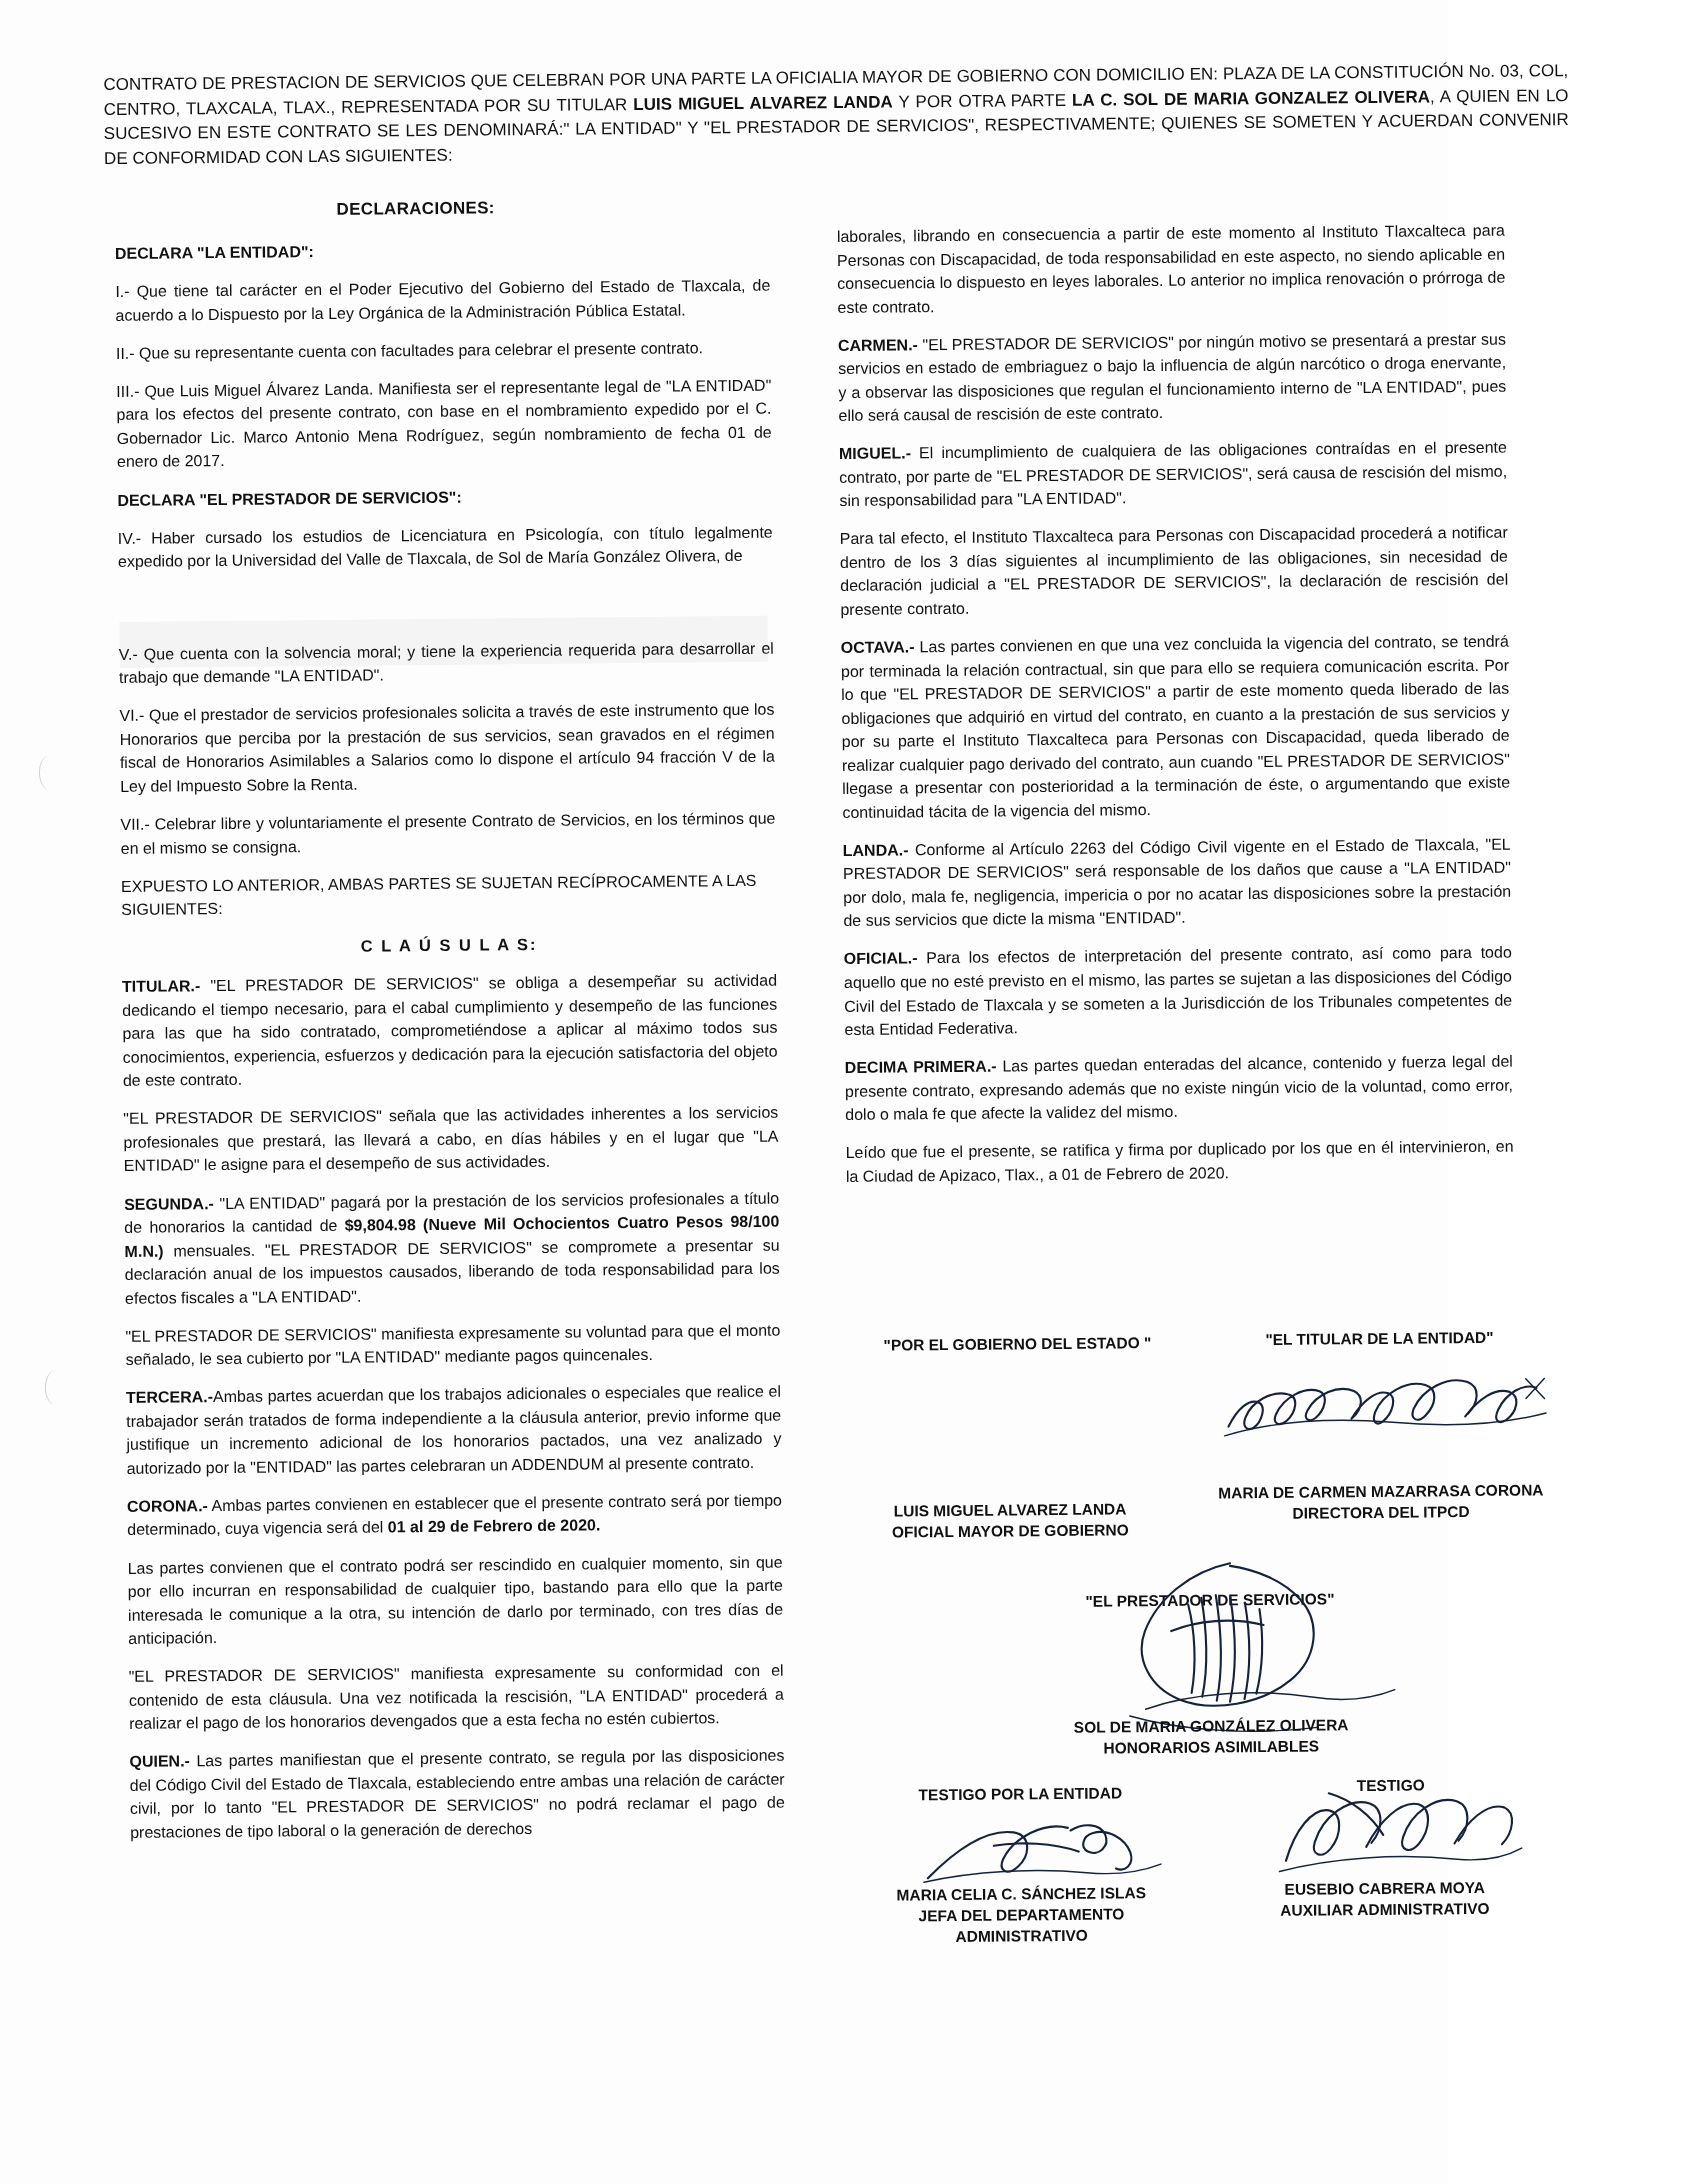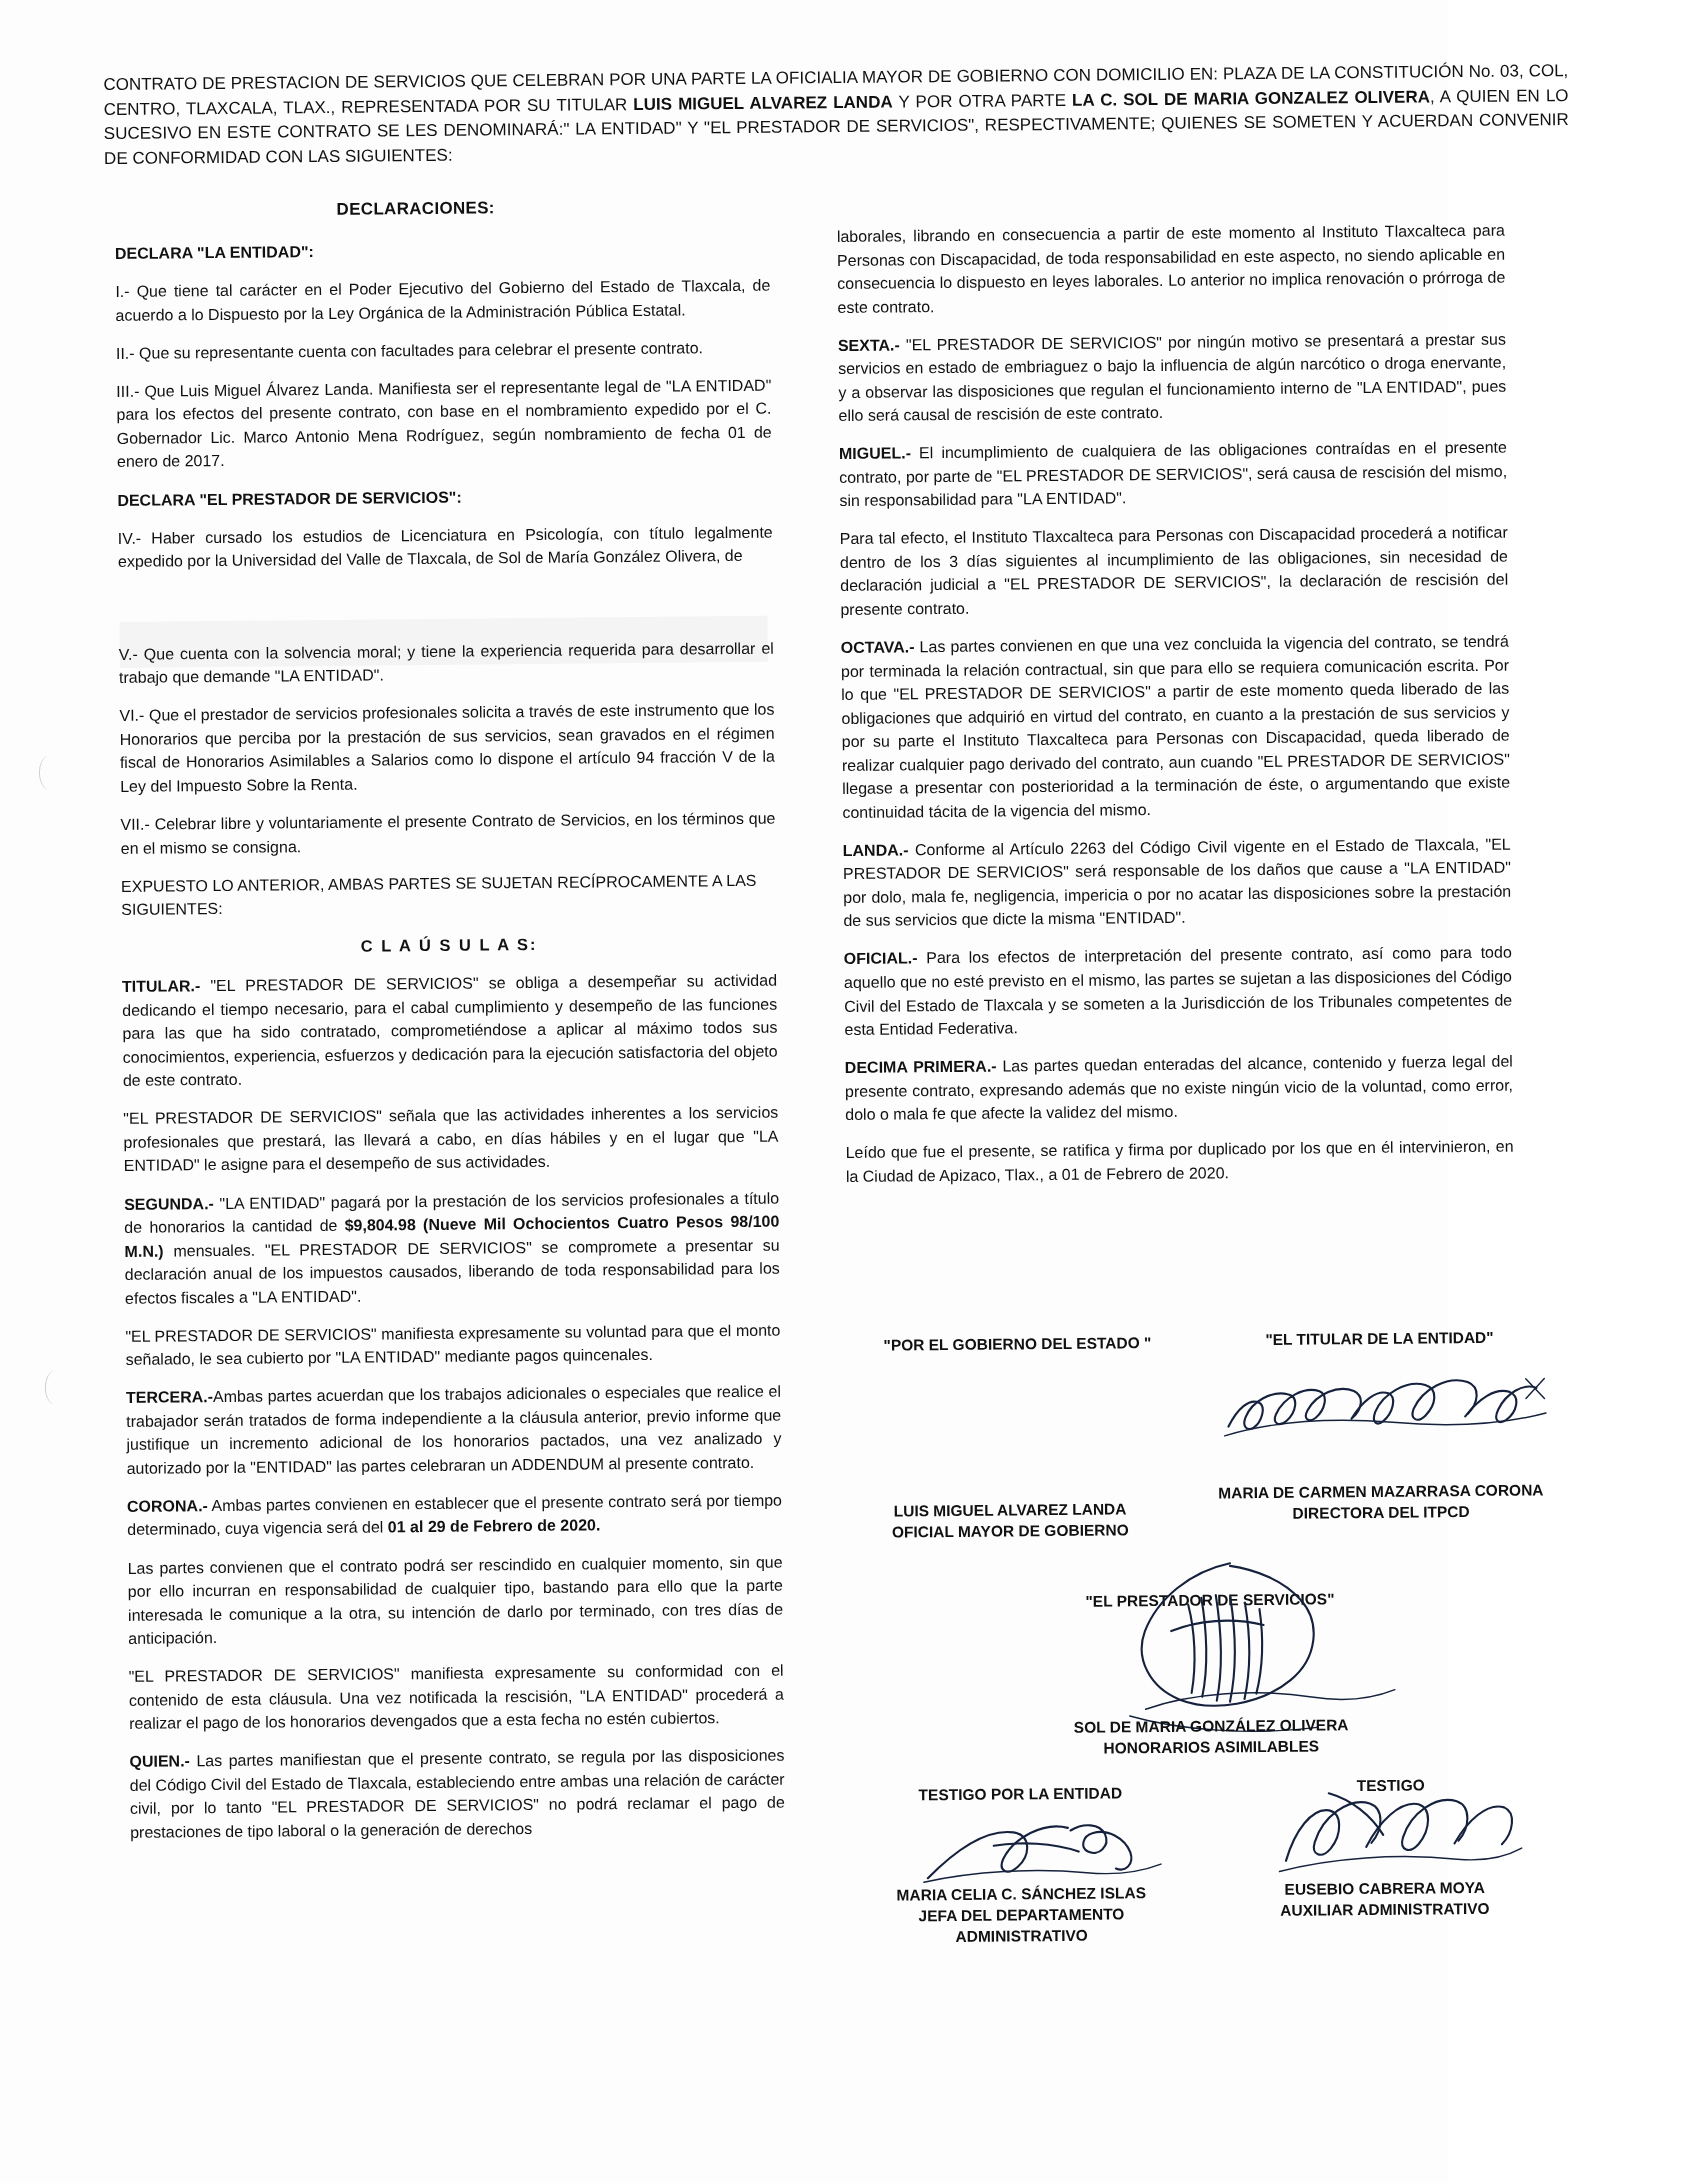--- a/index.html
+++ b/index.html
@@ -159,21 +159,21 @@
       <p>"EL PRESTADOR DE SERVICIOS" manifiesta expresamente su voluntad para que el monto señalado, le sea cubierto por "LA ENTIDAD" mediante pagos quincenales.</p>
       <p><b>TERCERA.-</b><span>Ambas partes acuerdan que los trabajos adicionales o especiales que realice el trabajador serán tratados de forma independiente a la cláusula anterior, previo informe que justifique un incremento adicional de los honorarios pactados, una vez analizado y autorizado por la "ENTIDAD" las partes celebraran un ADDENDUM al presente contrato.</span></p>
       <p><b>CORONA.-</b><span> Ambas partes convienen en establecer que el presente contrato será por tiempo determinado, cuya vigencia será del </span><b>01 al 29 de Febrero de 2020.</b></p>
       <p>Las partes convienen que el contrato podrá ser rescindido en cualquier momento, sin que por ello incurran en responsabilidad de cualquier tipo, bastando para ello que la parte interesada le comunique a la otra, su intención de darlo por terminado, con tres días de anticipación.</p>
       <p>"EL PRESTADOR DE SERVICIOS" manifiesta expresamente su conformidad con el contenido de esta cláusula. Una vez notificada la rescisión, "LA ENTIDAD" procederá a realizar el pago de los honorarios devengados que a esta fecha no estén cubiertos.</p>
       <p><b>QUIEN.-</b><span> Las partes manifiestan que el presente contrato, se regula por las disposiciones del Código Civil del Estado de Tlaxcala, estableciendo entre ambas una relación de carácter civil, por lo tanto "EL PRESTADOR DE SERVICIOS" no podrá reclamar el pago de prestaciones de tipo laboral o la generación de derechos</span></p>
     </div>
 
     <div class="col-right">
       <p>laborales, librando en consecuencia a partir de este momento al Instituto Tlaxcalteca para Personas con Discapacidad, de toda responsabilidad en este aspecto, no siendo aplicable en consecuencia lo dispuesto en leyes laborales. Lo anterior no implica renovación o prórroga de este contrato.</p>
-      <p><b>SEXTA.-</b><span> "EL PRESTADOR DE SERVICIOS"  por ningún motivo se presentará a prestar sus servicios en estado de embriaguez o bajo la influencia de algún narcótico o droga enervante, y a observar las disposiciones que regulan el funcionamiento interno de "LA ENTIDAD", pues ello será causal de rescisión de este contrato.</span></p>
+      <p><b>CARMEN.-</b><span> "EL PRESTADOR DE SERVICIOS"  por ningún motivo se presentará a prestar sus servicios en estado de embriaguez o bajo la influencia de algún narcótico o droga enervante, y a observar las disposiciones que regulan el funcionamiento interno de "LA ENTIDAD", pues ello será causal de rescisión de este contrato.</span></p>
       <p><b>MIGUEL.-</b><span> El incumplimiento de cualquiera de las obligaciones contraídas en el presente contrato, por parte de "EL PRESTADOR DE SERVICIOS", será causa de rescisión del mismo, sin responsabilidad para "LA ENTIDAD".</span></p>
       <p>Para tal efecto, el Instituto Tlaxcalteca para Personas con Discapacidad procederá a notificar dentro de los 3 días siguientes al incumplimiento de las obligaciones, sin necesidad de declaración judicial a "EL PRESTADOR DE SERVICIOS",  la declaración de rescisión del presente contrato.</p>
       <p><b>OCTAVA.-</b><span> Las partes convienen en que una vez concluida la vigencia del contrato, se tendrá por terminada la relación contractual, sin que para ello se requiera comunicación escrita. Por lo que "EL PRESTADOR DE SERVICIOS" a partir de este momento queda liberado de las obligaciones que adquirió en virtud del contrato, en cuanto a la prestación de sus servicios y por su parte el Instituto Tlaxcalteca para Personas con Discapacidad,  queda liberado de realizar cualquier pago derivado del contrato, aun cuando "EL PRESTADOR DE SERVICIOS" llegase a presentar con posterioridad a la terminación de éste, o argumentando que existe continuidad tácita de la vigencia del mismo.</span></p>
       <p><b>LANDA.-</b><span> Conforme al Artículo 2263 del Código Civil vigente en el Estado de Tlaxcala, "EL PRESTADOR DE SERVICIOS" será responsable de los daños que cause a "LA ENTIDAD" por dolo, mala fe, negligencia, impericia o por no acatar las disposiciones sobre la prestación de sus servicios que dicte la misma "ENTIDAD".</span></p>
       <p><b>OFICIAL.-</b><span> Para los efectos de interpretación del presente contrato, así como para todo aquello que no esté previsto en el  mismo, las partes se sujetan a las disposiciones del Código Civil del Estado de Tlaxcala y se someten a la Jurisdicción de los Tribunales competentes de esta Entidad  Federativa.</span></p>
       <p><b>DECIMA PRIMERA.-</b><span> Las partes quedan enteradas del alcance, contenido y fuerza legal del presente contrato, expresando además que no existe ningún vicio de la voluntad, como error, dolo o mala fe que afecte la validez del mismo.</span></p>
       <p>Leído que fue el presente, se ratifica y firma por duplicado por los que en él intervinieron, en la Ciudad de Apizaco, Tlax., a 01 de Febrero de 2020.</p>
     </div>
 
     <div>

